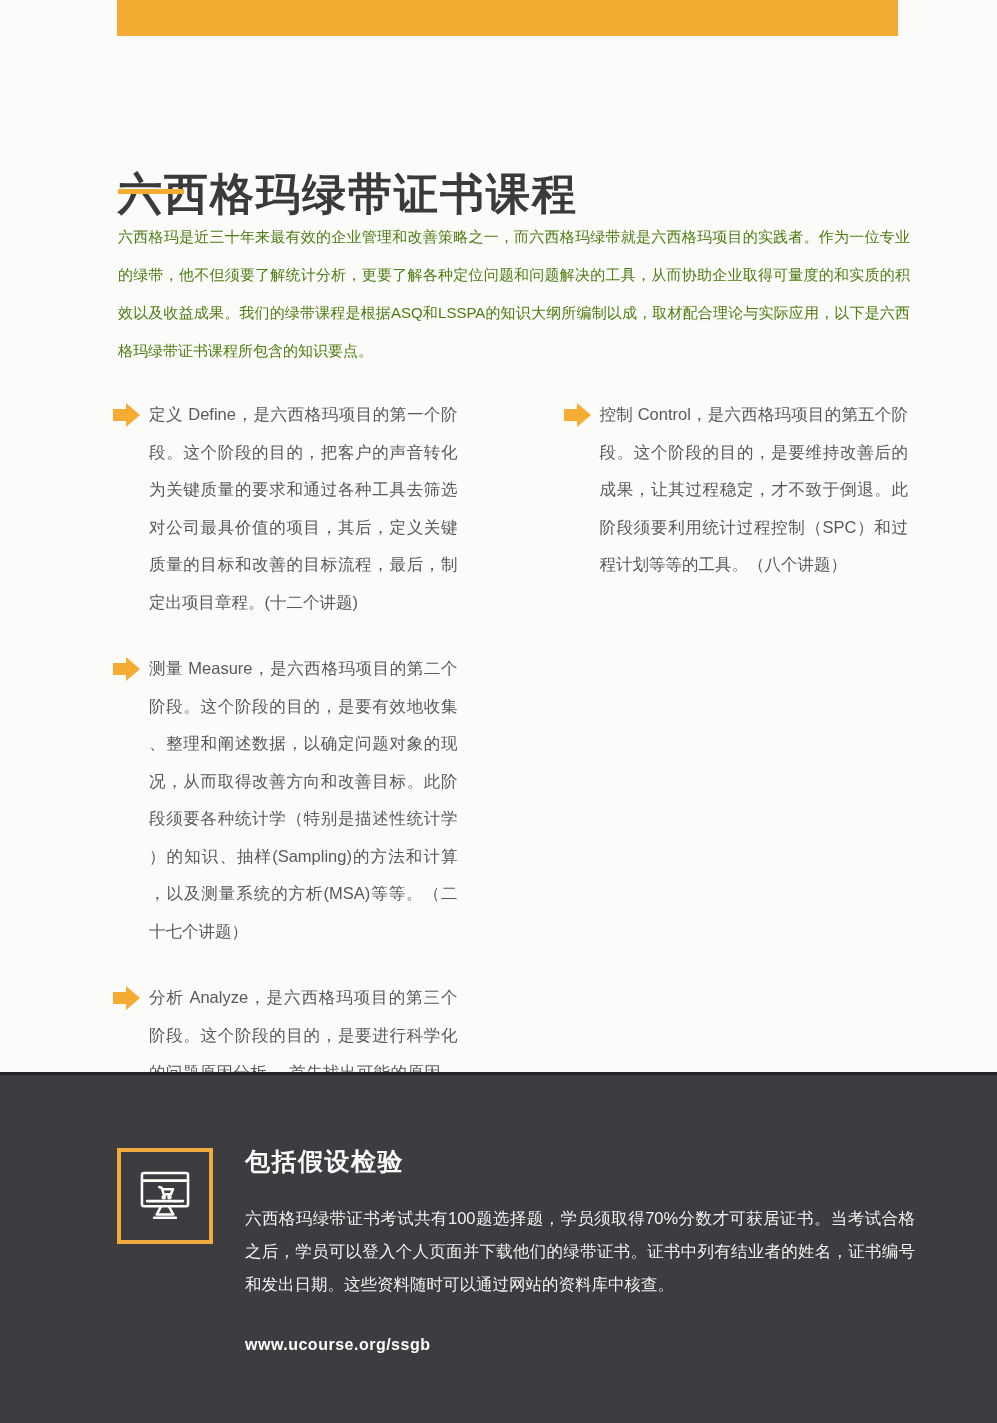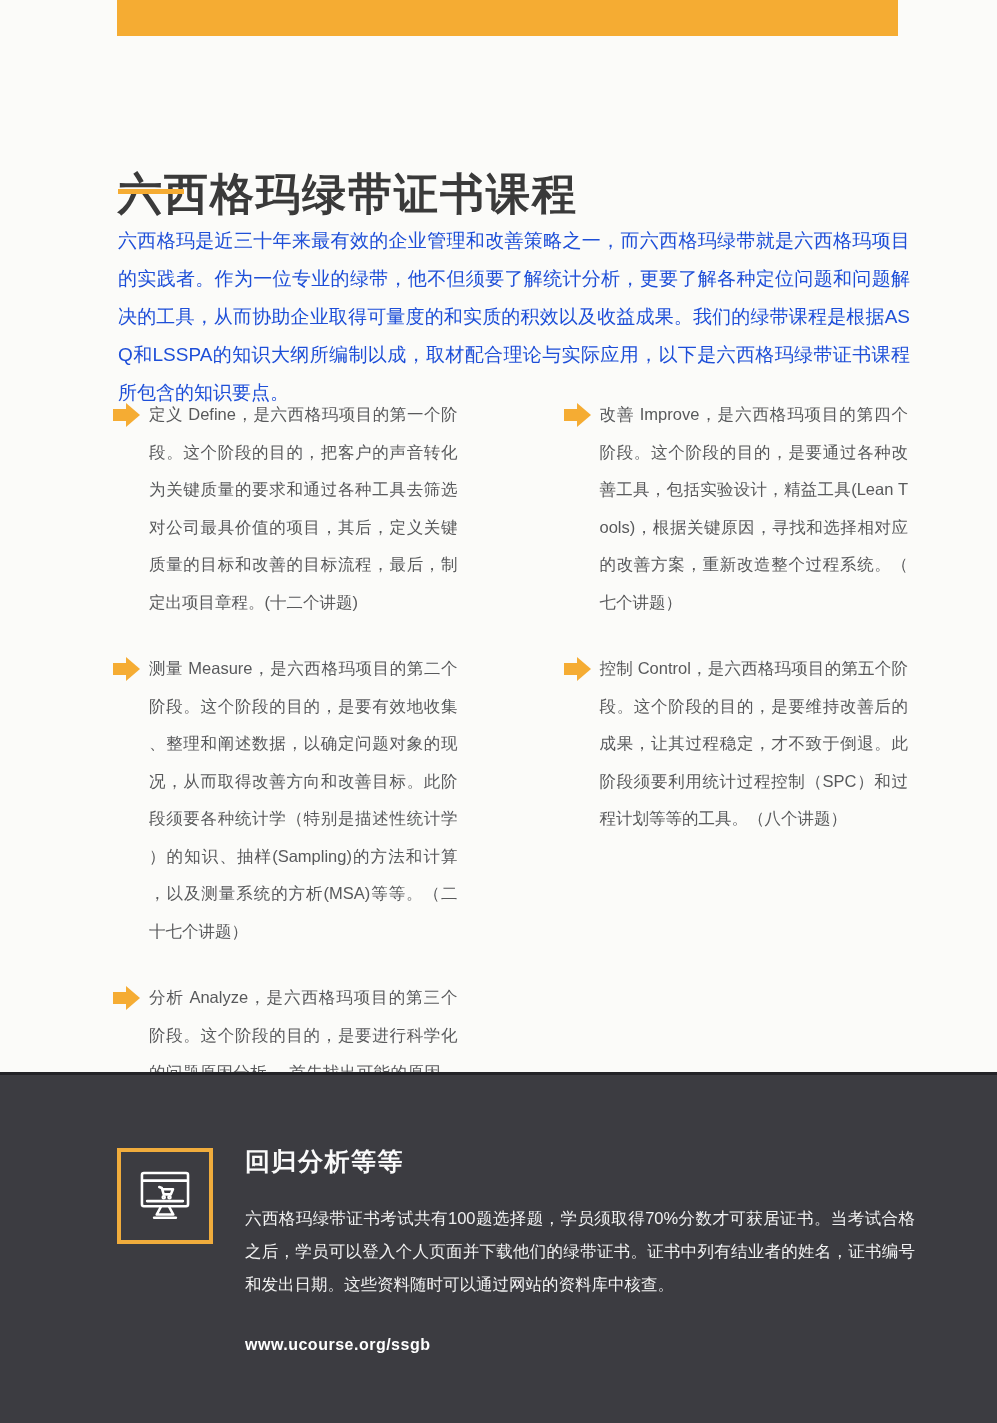--- a/index.html
+++ b/index.html
@@ -17,21 +17,21 @@
     position:absolute; left:118px; top:141px;
     font-size:44px; font-weight:700; color:#3A3A3A;
     letter-spacing:2px; line-height:1.1;
   }
   .title-underline {
     position:absolute; left:118px; top:189px; width:66px; height:5px;
     background:#F5AC33;
   }
   .intro {
     position:absolute; left:118px; top:203px; width:792px;
-    font-size:19px; line-height:38px; color:#1d4ed8;
+    font-size:15px; line-height:38px; color:#4d7c0f;
     text-align:justify; word-break:break-all; line-break:anywhere;
   }
   .columns {
     position:absolute; left:113px; top:396px; width:795px;
     display:flex; gap:106px;
   }
   .col { flex:1; min-width:0; }
   .bullet { display:flex; margin-bottom:29px; }
   .arrow {
     width:27px; height:24px; flex:none; margin-right:9px; margin-top:7px;
@@ -96,24 +96,20 @@
     <span class="btext">测量 Measure，是六西格玛项目的第二个阶段。这个阶段的目的，是要有效地收集、整理和阐述数据，以确定问题对象的现况，从而取得改善方向和改善目标。此阶段须要各种统计学（特别是描述性统计学）的知识、抽样(Sampling)的方法和计算，以及测量系统的方析(MSA)等等。（二十七个讲题）</span>
   </div>
 
   <div class="bullet">
     <span class="arrow"></span>
     <span class="btext">分析 Analyze，是六西格玛项目的第三个阶段。这个阶段的目的，是要进行科学化的问题原因分析----首先找出可能的原因，再通过统</span>
   </div>
 </div>
   <div class="col">
 
-  <div class="bullet">
-    <span class="arrow"></span>
-    <span class="btext">改善 Improve，是六西格玛项目的第四个阶段。这个阶段的目的，是要通过各种改善工具，包括实验设计，精益工具(Lean Tools)，根据关键原因，寻找和选择相对应的改善方案，重新改造整个过程系统。（七个讲题）</span>
-  </div>
 
   <div class="bullet">
     <span class="arrow"></span>
     <span class="btext">控制 Control，是六西格玛项目的第五个阶段。这个阶段的目的，是要维持改善后的成果，让其过程稳定，才不致于倒退。此阶段须要利用统计过程控制（SPC）和过程计划等等的工具。（八个讲题）</span>
   </div>
 </div>
 </div>
 
 <div class="footer">
   <div class="iconbox">
@@ -121,16 +117,16 @@
       <rect x="14" y="14" width="72" height="52" rx="3"></rect>
       <line x1="16" y1="26" x2="84" y2="26"></line>
       <path d="M41 36 l4 1.5 3 10 h11 l3.5 -8 h-15"></path>
       <circle cx="48" cy="52" r="1.6"></circle>
       <circle cx="57" cy="52" r="1.6"></circle>
       <line x1="22" y1="58" x2="78" y2="58"></line>
       <path d="M44 66 L37 79 H63 L56 66"></path>
       <line x1="33" y1="84" x2="67" y2="84"></line>
     </svg>
   </div>
-  <div class="footer-heading">回归分析等等</div>
+  <div class="footer-heading">包括假设检验</div>
   <p class="footer-body">六西格玛绿带证书考试共有100题选择题，学员须取得70%分数才可获居证书。当考试合格之后，学员可以登入个人页面并下载他们的绿带证书。证书中列有结业者的姓名，证书编号和发出日期。这些资料随时可以通过网站的资料库中核查。</p>
   <div class="footer-url">www.ucourse.org/ssgb</div>
 </div>
 
 </body></html>

